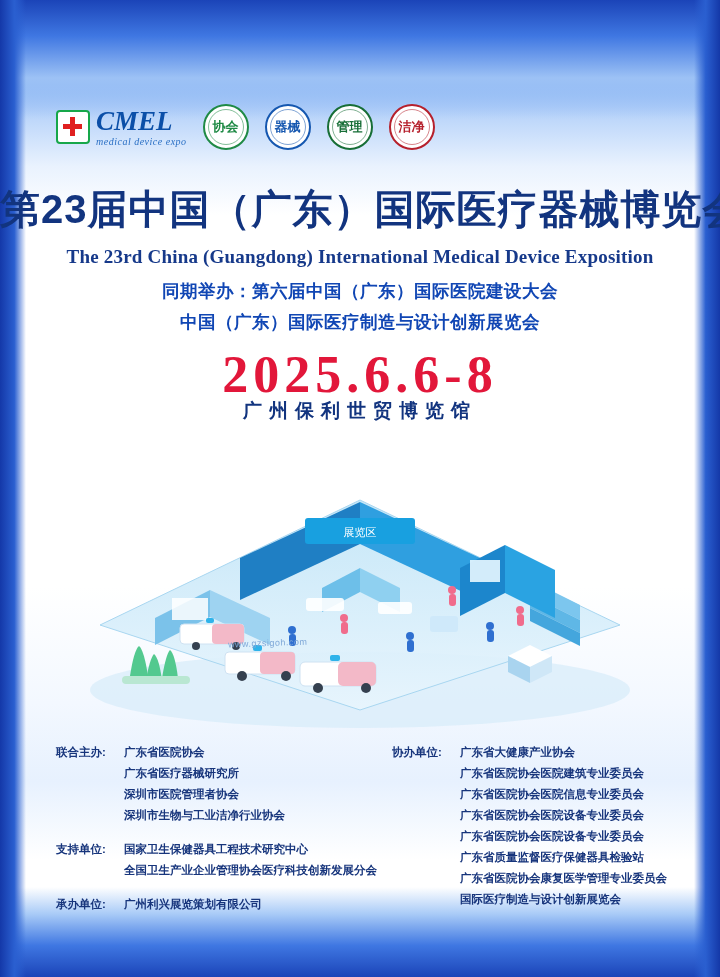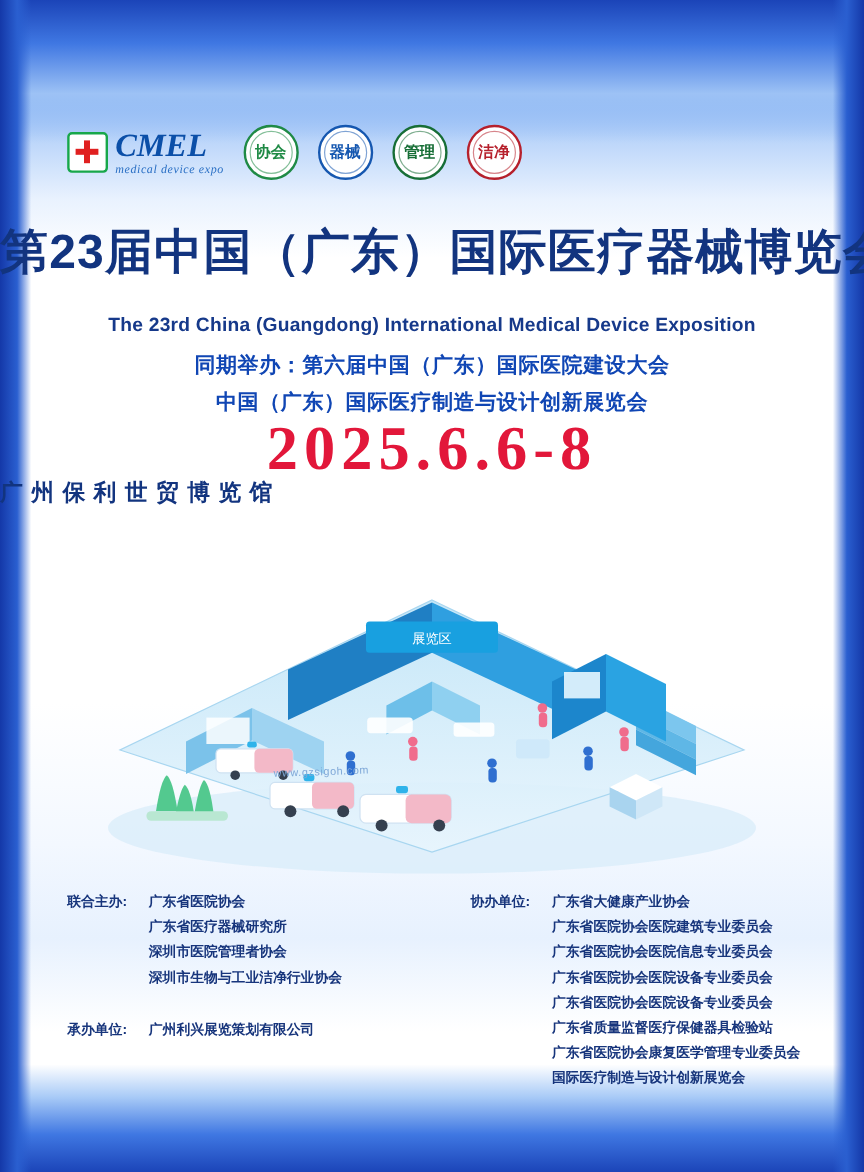--- a/index.html
+++ b/index.html
@@ -149,25 +149,25 @@
   }
   .title-cn {
     font-family: "Liberation Sans", sans-serif;
     font-weight: bold;
     font-size: 40px;
     color: #12347f;
     letter-spacing: 1px;
     white-space: nowrap;
   }
   .title-en {
-    font-family: Liberation Sans, sans-serif;
-    font-weight: bold;
-    font-size: 16px;
+    font-family: Liberation Serif, serif;
+    font-weight: bold;
+    font-size: 19px;
     color: #16398a;
-    margin-top: 26px;
+    margin-top: 9px;
     letter-spacing: .2px;
     white-space: nowrap;
   }
   .subtitle-1, .subtitle-2 {
     font-weight: bold;
     font-size: 17.5px;
     color: #1046b4;
     letter-spacing: .5px;
     white-space: nowrap;
   }
@@ -183,20 +183,21 @@
     font-weight: bold;
     font-size: 52px;
     color: #e2173a;
     letter-spacing: 5px;
     z-index: 5;
   }
   .venue {
     position: absolute;
     top: 398px;
     left: 0; right: 0;
+    text-align: center;
     font-weight: bold;
     font-size: 19px;
     color: #12347f;
     letter-spacing: 7px;
     z-index: 5;
   }
 
   
   .illustration {
     position: absolute;
@@ -404,20 +405,27 @@
         <div class="org-items">
           <div class="org-item">广东省医院协会</div>
           <div class="org-item">广东省医疗器械研究所</div>
           <div class="org-item">深圳市医院管理者协会</div>
           <div class="org-item">深圳市生物与工业洁净行业协会</div>
         </div>
       </div>
 
       <div class="spacer-10"></div>
 
+      <div class="org-group">
+        <div class="org-label">支持单位:</div>
+        <div class="org-items">
+          <div class="org-item">国家卫生保健器具工程技术研究中心</div>
+          <div class="org-item">全国卫生产业企业管理协会医疗科技创新发展分会</div>
+        </div>
+      </div>
 
       <div class="spacer-10"></div>
 
       <div class="org-group">
         <div class="org-label">承办单位:</div>
         <div class="org-items">
           <div class="org-item">广州利兴展览策划有限公司</div>
         </div>
       </div>
 

